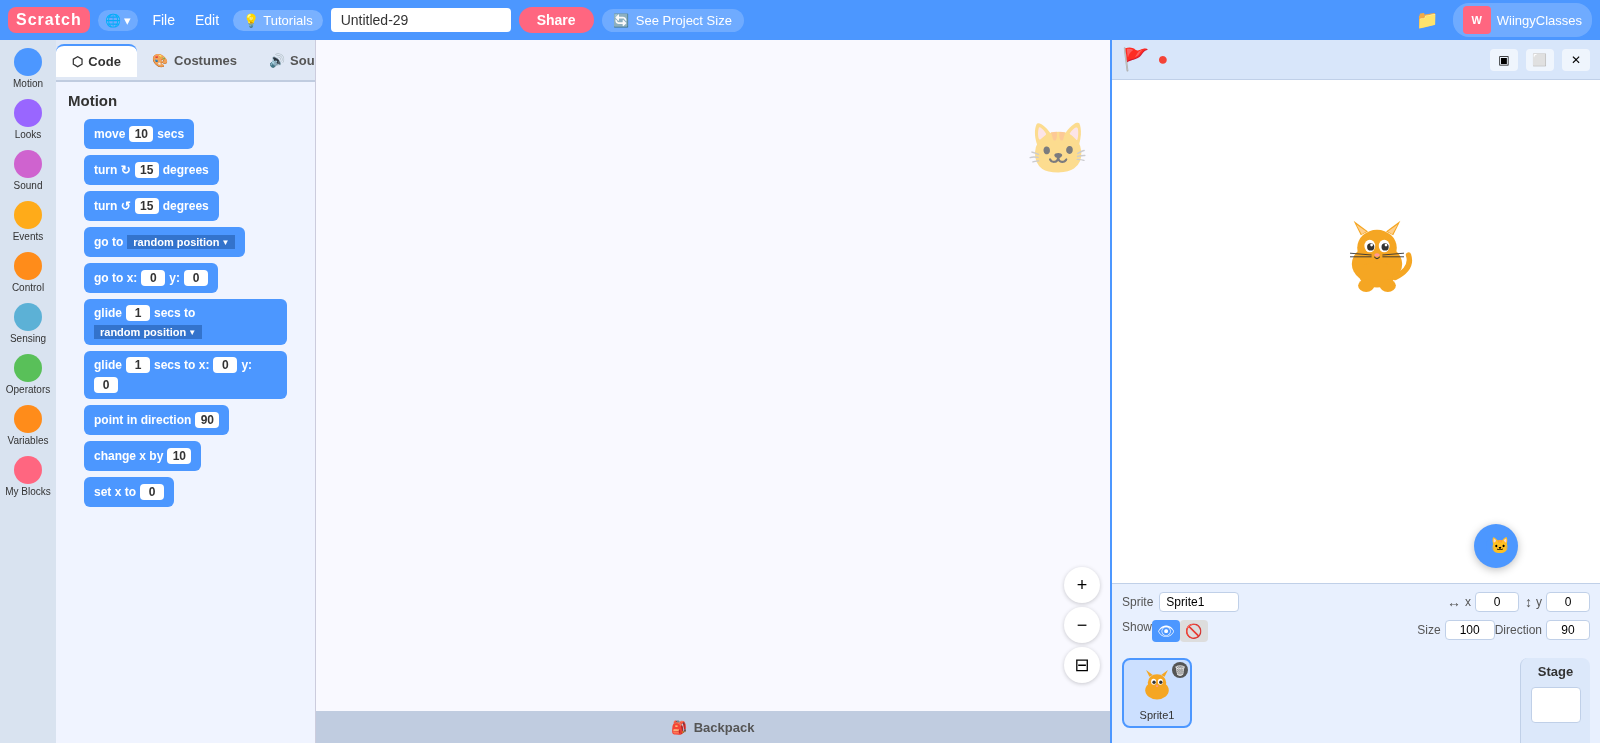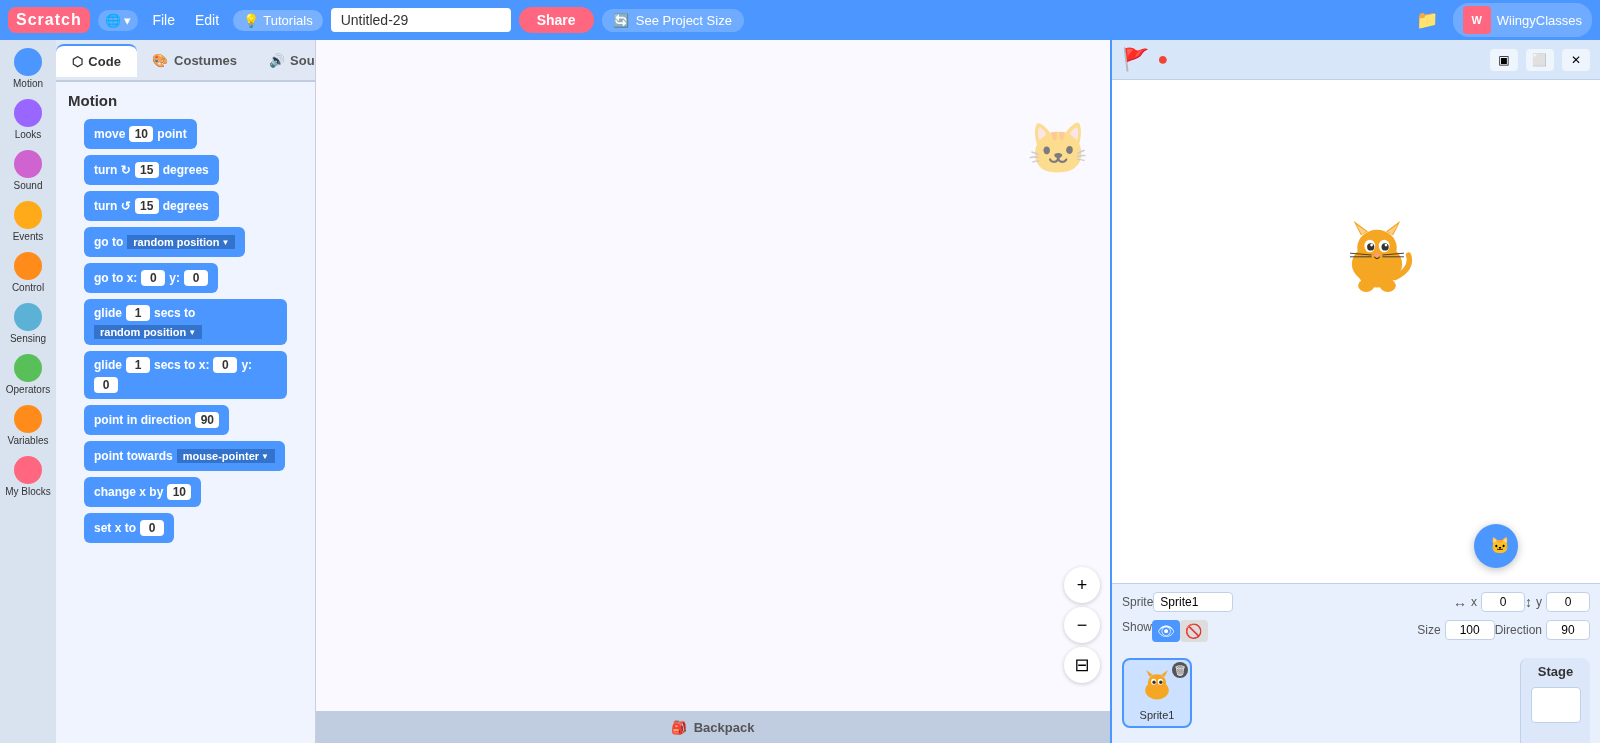--- a/index.html
+++ b/index.html
@@ -154,21 +154,21 @@
       position: absolute; left: 220px; top: 130px;
       font-size: 70px; line-height: 1;
     }
 
     
     #sprite-info {
       height: 160px; background: #e8f0fe; border-top: 1px solid #c0d0e8;
       padding: 8px 10px;
     }
     #sprite-info-row {
-      display: flex; align-items: center; gap: 0; margin-bottom: 8px;
+      display: flex; align-items: center; gap: 6px; margin-bottom: 8px;
     }
     .sprite-info-label { font-size: 12px; color: #555; }
     .sprite-info-input {
       background: white; border: 1px solid #c0d0e8; border-radius: 4px;
       padding: 2px 6px; font-size: 12px; width: 80px;
     }
     .sprite-coord { display: flex; align-items: center; gap: 4px; }
     .coord-icon { font-size: 14px; color: #555; }
     .coord-input {
       background: white; border: 1px solid #c0d0e8; border-radius: 4px;
@@ -307,21 +307,21 @@
         <span>🔊</span>
         <span>Sounds</span>
       </button>
     </div>
     <div id="motion-header">Motion</div>
     <div id="blocks-list">
 
       <div class="block">
         <span>move</span>
         <span class="block-input">10</span>
-        <span>point</span>
+        <span>secs</span>
       </div>
 
       <div class="block">
         <span>turn ↻</span>
         <span class="block-input">15</span>
         <span>degrees</span>
       </div>
 
       <div class="block">
         <span>turn ↺</span>
@@ -355,24 +355,20 @@
         <span class="block-input">0</span>
         <span>y:</span>
         <span class="block-input">0</span>
       </div>
 
       <div class="block">
         <span>point in direction</span>
         <span class="block-input">90</span>
       </div>
 
-      <div class="block">
-        <span>point towards</span>
-        <span class="block-dropdown">mouse-pointer</span>
-      </div>
 
       <div class="block">
         <span>change x by</span>
         <span class="block-input">10</span>
       </div>
 
       <div class="block">
         <span>set x to</span>
         <span class="block-input">0</span>
       </div>

